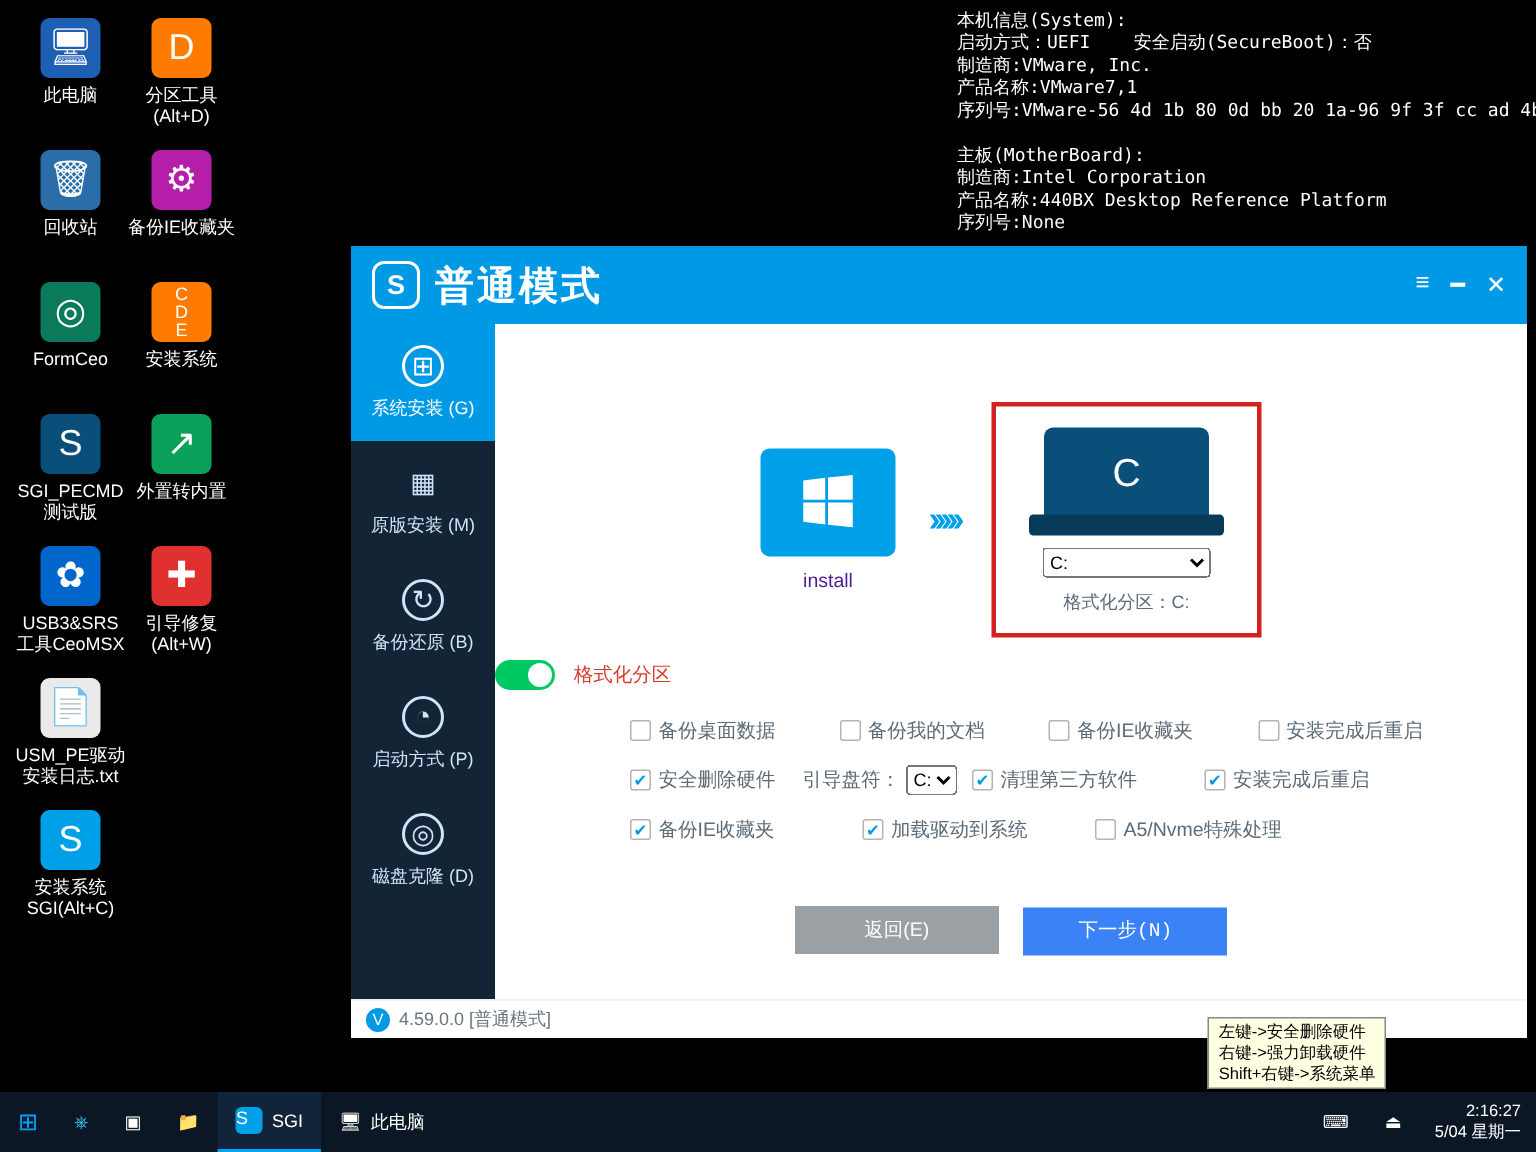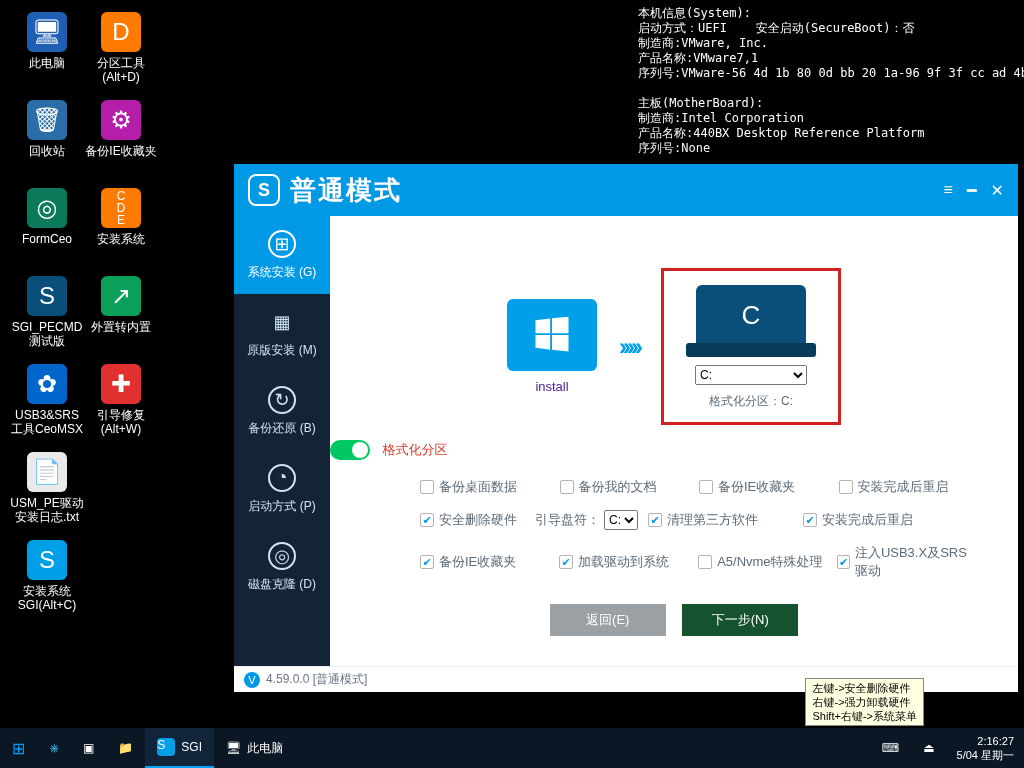--- a/index.html
+++ b/index.html
@@ -57,23 +57,23 @@
 
 .chk-grid { position:absolute; top:262px; left:90px; right:40px; font-size:13px; color:#5c6b78; }
 .chk-row { display:flex; margin-bottom:14px; align-items:center; }
 .chk { display:flex; align-items:center; gap:5px; width:155px; cursor:pointer; }
 .chk.wide { width:auto; }
 .cb { width:14px; height:14px; border:1px solid #b4b4b4; border-radius:2px; display:inline-flex; align-items:center; justify-content:center; font-size:11px; color:#0099e6; background:#fff; }
 .cb.on::before { content:"✔"; }
 .mini-sel { height:20px; font-size:12px; margin:0 10px 0 4px; }
 
 .btns { position:absolute; top:388px; left:0; right:0; text-align:center; }
-.btn { display:inline-block; width:116px; height:32px; line-height:32px; font-size:13px; border:none; cursor:pointer; margin:0 6px; }
+.btn { display:inline-block; width:136px; height:32px; line-height:32px; font-size:13px; border:none; cursor:pointer; margin:0 6px; }
 .btn-back { background:#9aa0a4; color:#fff; }
-.btn-next { background:#14532d; color:#fff; }
+.btn-next { background:#3b82f6; color:#fff;font-family:Liberation Mono, monospace; }
 
 .footer { height:26px; border-top:1px solid #eee; display:flex; align-items:center; padding:0 10px; font-size:12px; color:#6a7682; gap:6px; }
 .footer .v { width:16px; height:16px; border-radius:50%; background:#0099e6; color:#fff; font-size:11px; display:flex; align-items:center; justify-content:center; }
 </style>
 </head>
 <body>
 
 <div class="desktop">
   <div class="sysinfo">本机信息(System):
 启动方式：UEFI    安全启动(SecureBoot)：否
@@ -213,24 +213,20 @@
               <span>备份IE收藏夹</span>
             </label>
           <label class="chk">
               <span class="cb on"></span>
               <span>加载驱动到系统</span>
             </label>
           <label class="chk">
               <span class="cb"></span>
               <span>A5/Nvme特殊处理</span>
             </label>
-          <label class="chk wide">
-              <span class="cb on"></span>
-              <span>注入USB3.X及SRS驱动</span>
-            </label>
         </div>
       </div>
 
       <div class="btns">
         <button class="btn btn-back">返回(E)</button>
         <button class="btn btn-next">下一步(N)</button>
       </div>
     </div>
   </div>
   <div class="footer">

